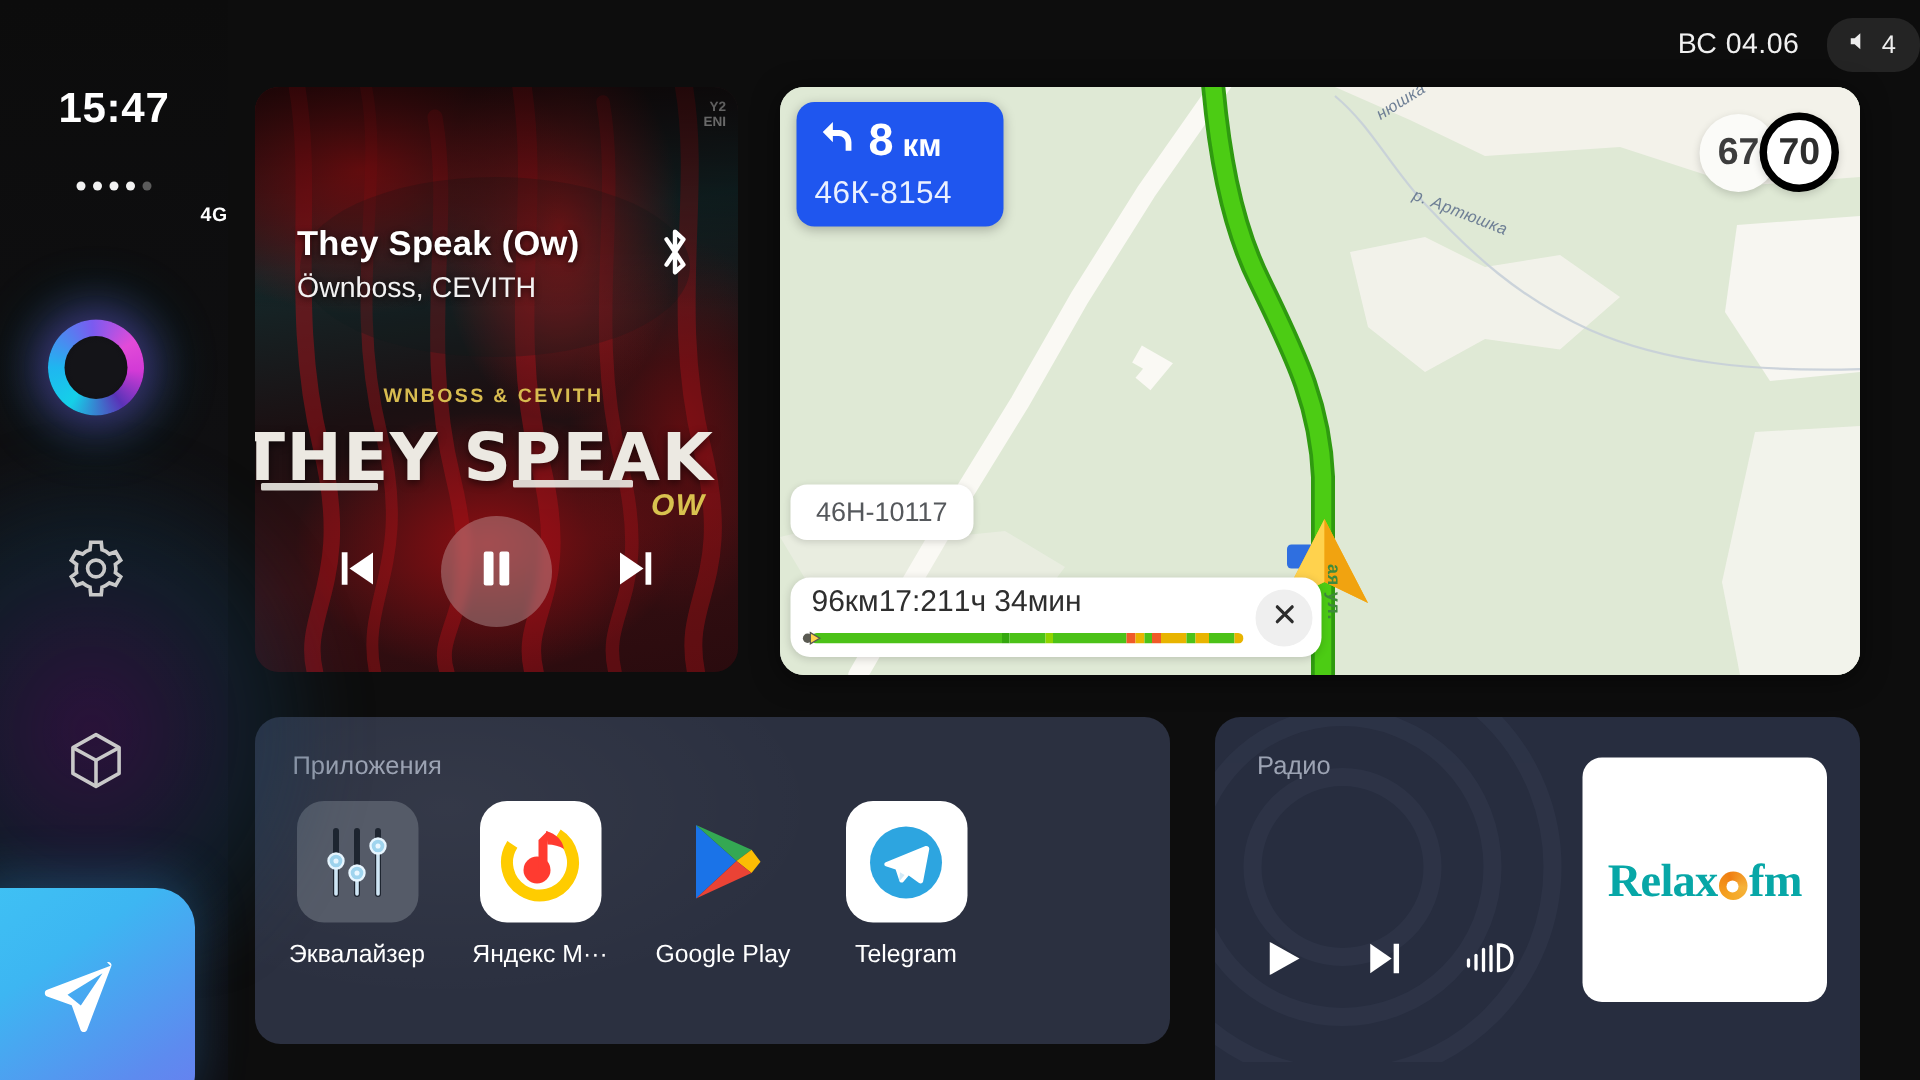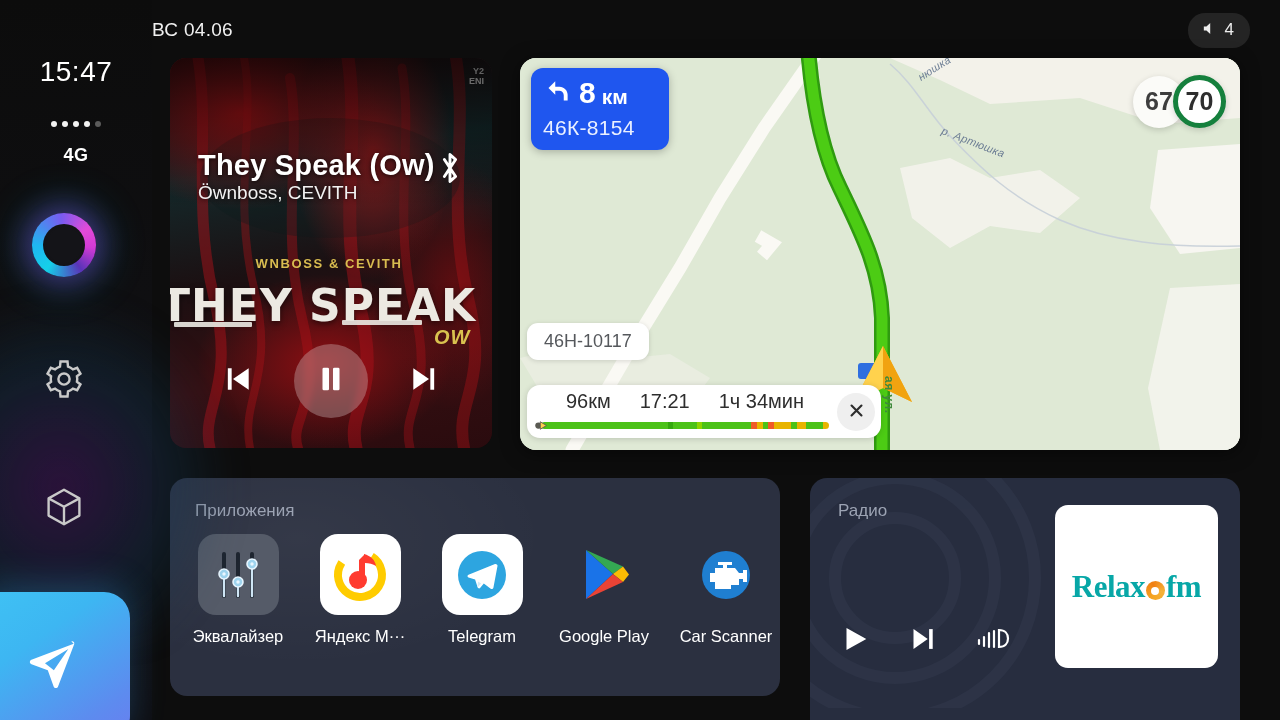--- a/index.html
+++ b/index.html
@@ -19,27 +19,27 @@
     background: linear-gradient(180deg,#0c0c0c 0%,#101013 55%,#0e0e12 100%);
     z-index: 40;
   }
   .sidebar-glow {
     position:absolute; left:-30px; top:300px; width:260px; height:340px;
     background: radial-gradient(ellipse at 35% 55%, rgba(80,20,110,.45) 0%, rgba(20,60,90,.30) 45%, rgba(0,0,0,0) 72%);
     filter: blur(14px); pointer-events:none;
   }
   .clock {
     position:absolute; top:56px; left:0; width:152px; text-align:center;
-    color:#fff; font-size:28px; font-weight:400; letter-spacing:.5px;
+    color:#fff; font-size:28px; font-weight:700; letter-spacing:.5px;
   }
   .signal { position:absolute; top:118px; left:0; width:152px; text-align:center; }
   .dots { display:flex; gap:5px; justify-content:center; align-items:center; height:12px;}
   .dots i { width:6px; height:6px; border-radius:50%; background:#f2f2f2; display:block; }
   .dots i.dim { background:#5b5b5b; }
-  .nettype { color:#fff; font-size:18px; font-weight:700; margin-top:15px; letter-spacing:.5px;}
+  .nettype { color:#fff; font-size:13px; font-weight:700; margin-top:5px; letter-spacing:.5px;text-align:right;}
   .assistant {
     position:absolute; left:32px; top:213px; width:64px; height:64px; border-radius:50%;
     background: conic-gradient(from 215deg, #15d0e8 0deg, #1fb6f0 55deg, #7a5bf0 140deg, #e24bd8 200deg, #d23ad6 240deg, #5a33b8 290deg, #15d0e8 360deg);
     display:flex; align-items:center; justify-content:center;
     box-shadow: 0 0 26px 7px rgba(130,60,220,.38), 0 0 40px 12px rgba(25,190,230,.22);
   }
   .assistant::after {
     content:""; width:42px; height:42px; border-radius:50%;
     background: radial-gradient(circle at 50% 50%, #141418 55%, #0f0f14 100%);
   }
@@ -53,21 +53,21 @@
   .nav-tile {
     position:absolute; left:-26px; top:592px; width:156px; height:150px;
     border-radius:26px;
     background: linear-gradient(145deg,#3fc3f4 0%,#3db6f2 35%,#5d8bef 80%,#6a7df0 100%);
     display:flex; align-items:center; justify-content:center;
     box-shadow: 0 -6px 34px rgba(60,160,240,.28);
   }
   
   .topbar {
     position:absolute; top:0; left:152px; right:0; height:60px;
-    display:flex; align-items:center; justify-content:space-between; padding-right:30px; gap:18px;
+    display:flex; align-items:center; justify-content:flex-end; gap:18px;
   }
   .topdate { color:#f0f0f0; font-size:19px; letter-spacing:.3px; }
   .vol-pill {
     display:flex; align-items:center; gap:7px;
     background:#242424; border-radius:17px; padding:7px 16px 7px 13px;
   }
   .vol-pill .val { color:#ededed; font-size:17px; }
   
   .media-card {
     position:absolute; left:170px; top:58px; width:322px; height:390px;
@@ -106,21 +106,21 @@
     position:absolute; left:264px; top:268px; color:#d9c24f;
     font-size:20px; font-style:italic; font-weight:700; letter-spacing:1px;
   }
   .art-corner {
     position:absolute; right:8px; top:8px; color:#dcdcdc; font-size:9px;
     line-height:10px; font-weight:700; text-align:right;
   }
   .art-bars { position:absolute; left:0; right:0; top:262px; height:10px; }
   .art-bars span { position:absolute; height:5px; background:#e8e6df; border-radius:1px; opacity:.92; }
   .track-title {
-    position:absolute; left:28px; top:91px; color:#fff; font-size:29px; font-weight:700;
+    position:absolute; left:28px; top:91px; color:#fff; font-size:23px; font-weight:700;
     text-shadow:0 1px 4px rgba(0,0,0,.7); letter-spacing:.2px;
   }
   .track-artist {
     position:absolute; left:28px; top:124px; color:#f2f2f2; font-size:19px; font-weight:400;
     text-shadow:0 1px 4px rgba(0,0,0,.7);
   }
   .bt-icon { position:absolute; right:28px; top:92px; }
   .media-controls {
     position:absolute; left:0; right:0; bottom:22px; height:90px;
     display:flex; align-items:center; justify-content:space-around; padding:0 28px;
@@ -153,37 +153,36 @@
   .mnv-unit { color:#fff; font-size:21px; font-weight:700; line-height:1; padding-top:7px;}
   .mnv-road { color:#eaf0ff; font-size:21px; margin-top:6px; letter-spacing:.3px;}
   .speed-wrap { position:absolute; right:14px; top:17px; display:flex; align-items:center; }
   .speed-cur {
     width:52px; height:52px; border-radius:50%; background:#fbfbf8;
     display:flex; align-items:center; justify-content:center;
     color:#3d3d3d; font-size:25px; font-weight:700; box-shadow:0 2px 6px rgba(0,0,0,.16);
   }
   .speed-lim {
     width:53px; height:53px; border-radius:50%; background:#fff;
-    border:5px solid #15803d; margin-left:-12px;
+    border:5px solid #000000; margin-left:-12px;
     display:flex; align-items:center; justify-content:center;
     color:#2e2e2e; font-size:25px; font-weight:700; box-shadow:0 2px 6px rgba(0,0,0,.16);
   }
   .road-chip {
     position:absolute; left:7px; bottom:90px;
     background:#fff; border-radius:11px; padding:8px 17px;
     color:#55585c; font-size:18px; box-shadow:0 1px 5px rgba(0,0,0,.14);
   }
   .trip-bar {
     position:absolute; left:7px; bottom:12px; width:354px; height:53px;
     background:#fff; border-radius:13px; box-shadow:0 1px 6px rgba(0,0,0,.16);
   }
   .trip-stats {
-    display:flex; align-items:center; justify-content:center;
+    display:flex; align-items:center; justify-content:flex-start;
     padding:5px 52px 0 14px;
-    gap:29px;
   }
   .trip-stats span { color:#2e2e2e; font-size:20px; }
   .trip-close {
     position:absolute; right:6px; top:8px; width:38px; height:38px; border-radius:50%;
     background:#efefef; display:flex; align-items:center; justify-content:center;
     color:#2d2d2d; font-size:21px; cursor:pointer;
   }
   .trip-prog {
     position:absolute; left:14px; bottom:9px; width:288px; height:7px;
     display:flex; border-radius:4px; overflow:hidden;
@@ -513,51 +512,42 @@
             <circle cx="31" cy="31" r="22" fill="none" stroke="#ffcc00" stroke-width="8" stroke-dasharray="104 35" transform="rotate(-58 31 31)"></circle>
             <circle cx="29" cy="36" r="9" fill="#ff3b30"></circle>
             <path d="M36 10 L36 36 L30 36 L30 16 Z" fill="#ff3b30"></path>
             <path d="M35 10 C42 12, 46 16, 47 22 C44 20, 40 19, 36 19 Z" fill="#ff3b30"></path>
           </svg>
         </div>
         <div class="app-label">Яндекс М···</div>
       </div>
 
       <div class="app">
-        <div class="app-ico" style="background:#ffffff;">
-          <svg width="62" height="62" viewBox="0 0 62 62">
-            <circle cx="31" cy="31" r="24" fill="#2da5e0"></circle>
-            <path d="M44 20 L17.5 30.8 c-1.3.5-1.3 2.3 0 2.7 l6.6 2.1 2.5 7.7 c.4 1.2 1.9 1.5 2.7.5 l3.5-4.2 6.9 5.1 c1 .7 2.4.2 2.7-1 l4.1-21.6 c.3-1.3-1-2.4-2.5-2.1z" fill="#ffffff"></path>
-            <path d="M27 37.5 L26.4 43.6 L30.1 39.4z" fill="#d3eaf7"></path>
-          </svg>
-        </div>
-        <div class="app-label">Telegram</div>
-      </div>
-
-      <div class="app">
         <div class="app-ico">
           <svg width="62" height="62" viewBox="0 0 62 62">
             <path d="M13 6 L40 30 L13 55 Z" fill="#1a73e8"></path>
             <path d="M13 6 L40 30 L50 22.5 Z" fill="#34a853"></path>
             <path d="M40 30 L50 22.5 L56 30.5 L50 38 Z" fill="#fbbc04"></path>
             <path d="M13 55 L40 30 L50 38 Z" fill="#ea4335"></path>
           </svg>
         </div>
         <div class="app-label">Google Play</div>
       </div>
 
       <div class="app">
-        <div class="app-ico">
+        <div class="app-ico" style="background:#ffffff;">
           <svg width="62" height="62" viewBox="0 0 62 62">
-            <circle cx="31" cy="31" r="24" fill="#1f7fd1"></circle>
-            <path d="M23 18 h14 v3 h-5 v3 h8 l4 5 h4 v-3 h4 v12 h-4 v-3 h-4 v6 h-8 v4 H20 v-7 h-5 v-9 h5 v-5 h8 v-3 h-5z" fill="#ffffff"></path>
+            <circle cx="31" cy="31" r="24" fill="#2da5e0"></circle>
+            <path d="M44 20 L17.5 30.8 c-1.3.5-1.3 2.3 0 2.7 l6.6 2.1 2.5 7.7 c.4 1.2 1.9 1.5 2.7.5 l3.5-4.2 6.9 5.1 c1 .7 2.4.2 2.7-1 l4.1-21.6 c.3-1.3-1-2.4-2.5-2.1z" fill="#ffffff"></path>
+            <path d="M27 37.5 L26.4 43.6 L30.1 39.4z" fill="#d3eaf7"></path>
           </svg>
         </div>
-        <div class="app-label">Car Scanner</div>
-      </div>
+        <div class="app-label">Telegram</div>
+      </div>
+
 
     </div>
   </div>
 
   <div class="radio-panel">
     <svg class="radio-rings" width="330" height="330" viewBox="0 0 330 330">
       <g fill="none" stroke="#333a4e" stroke-width="12">
         <circle cx="165" cy="200" r="60"></circle>
         <circle cx="165" cy="200" r="100"></circle>
         <circle cx="165" cy="200" r="140"></circle>

